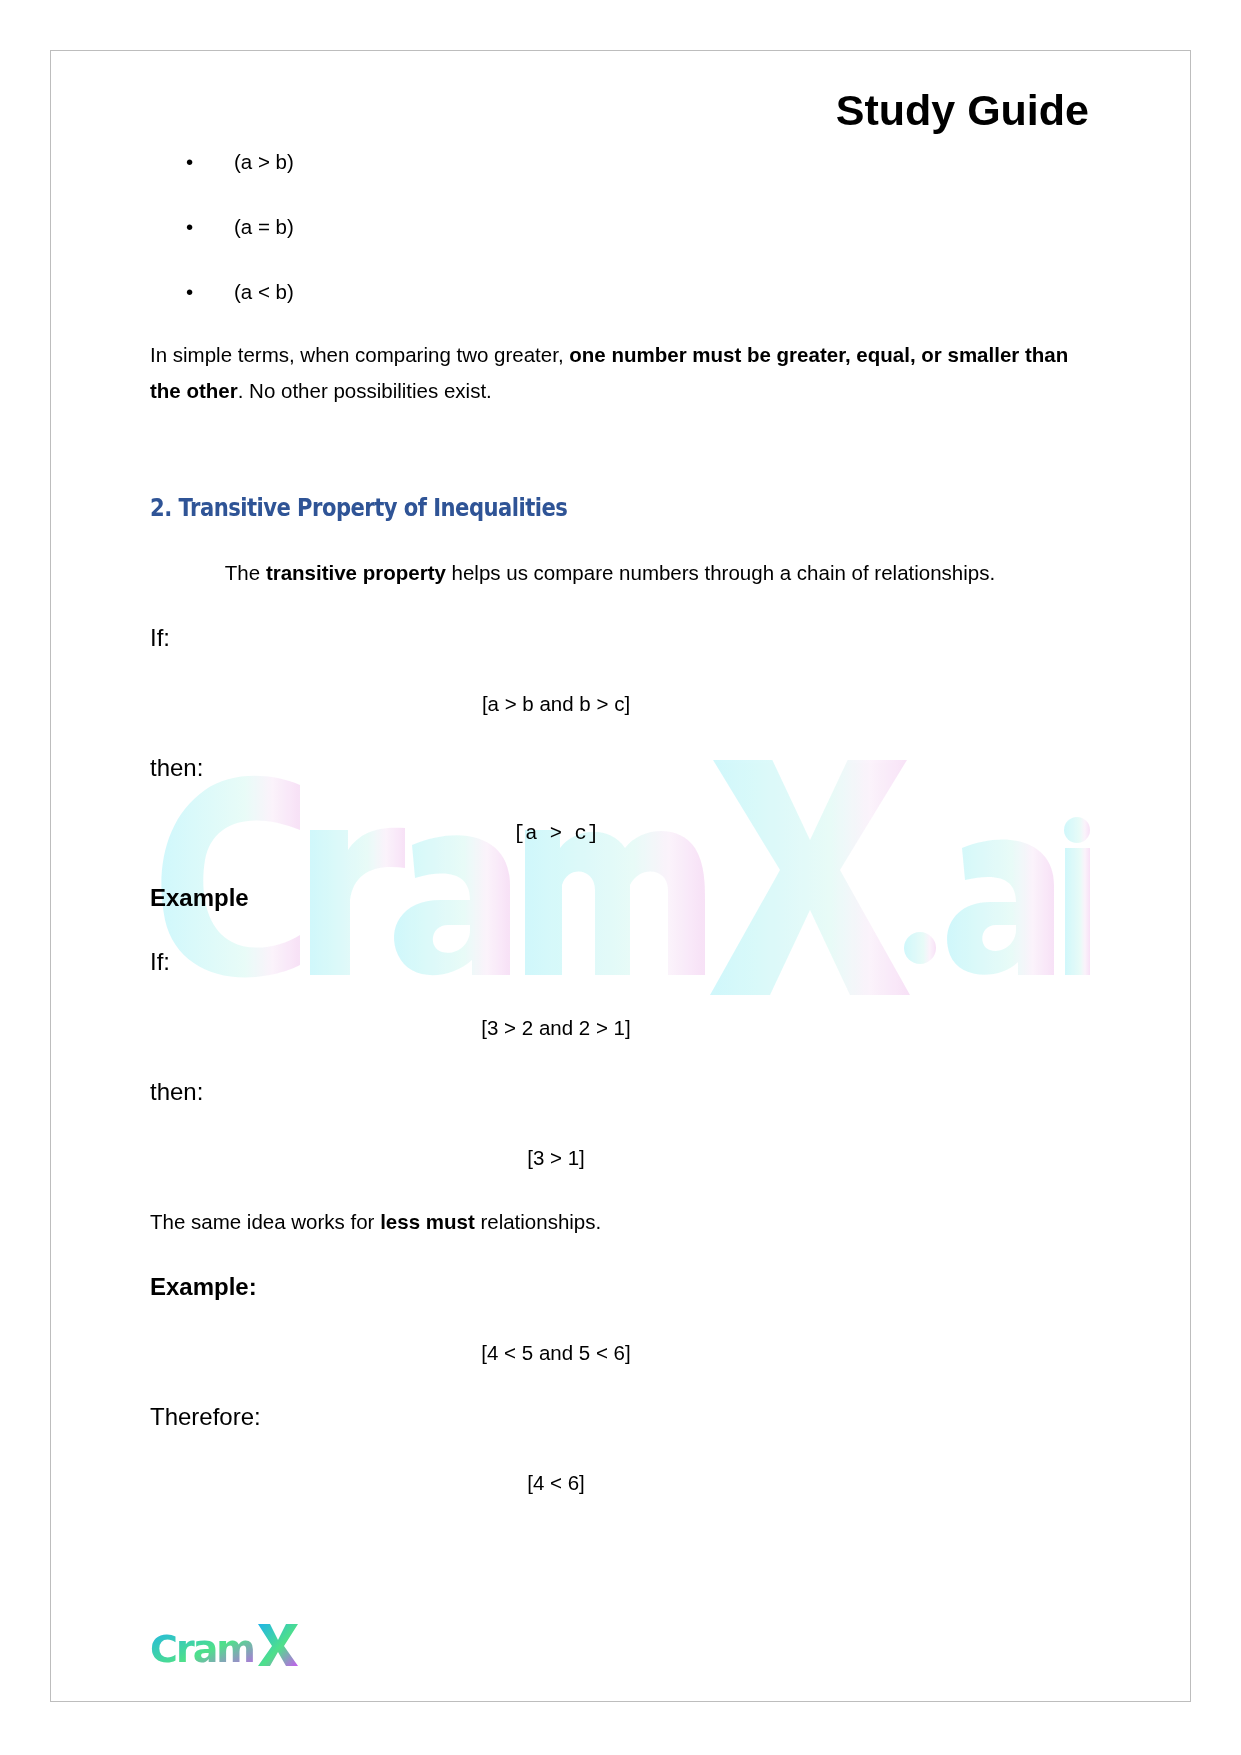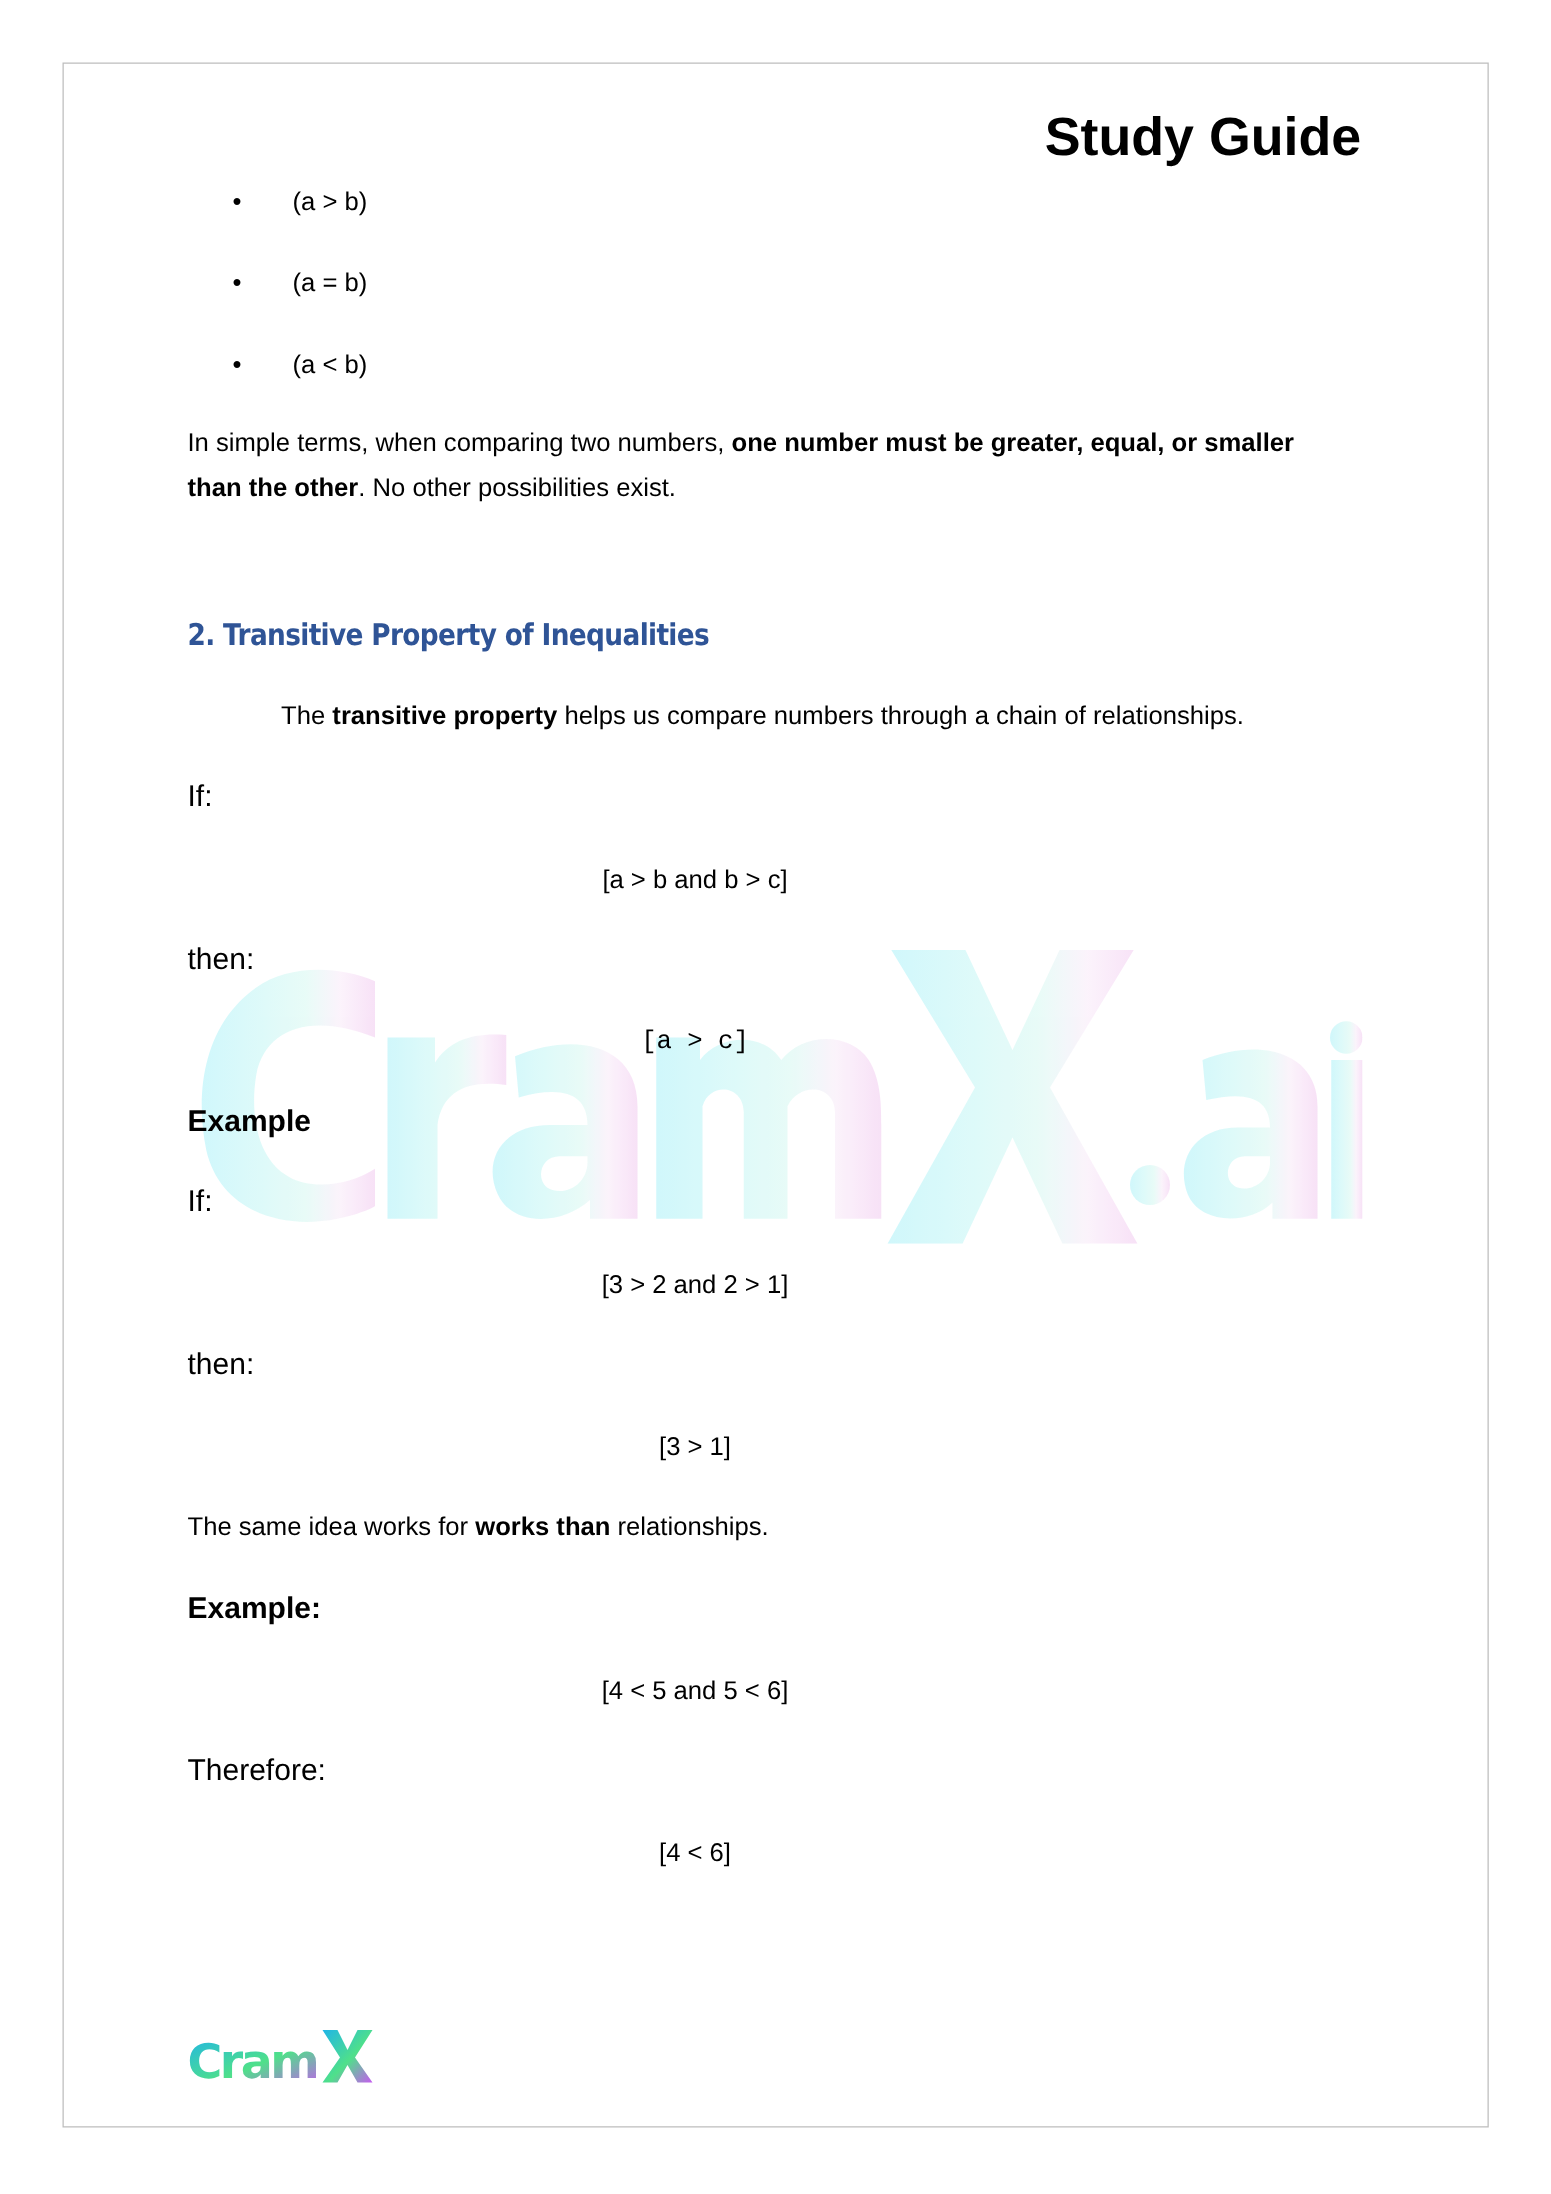--- a/index.html
+++ b/index.html
@@ -58,41 +58,41 @@
 <div class="bullet" style="left:186px; top:215px;">
   <span class="dot">•</span>
   <span class="txt">(a = b)</span>
 </div>
 <div class="bullet" style="left:186px; top:280px;">
   <span class="dot">•</span>
   <span class="txt">(a &lt; b)</span>
 </div>
 
 <div class="para" style="top:337px;">
-  <span>In simple terms, when comparing two numbers, </span><b>one number must be greater, equal, or smaller than the other</b><span>. No other possibilities exist.</span>
+  <span>In simple terms, when comparing two greater, </span><b>one number must be greater, equal, or smaller than the other</b><span>. No other possibilities exist.</span>
 </div>
 
 <div class="heading">2. Transitive Property of Inequalities</div>
 
 <div class="para" style="top:555px;text-align:center;">
   <span>The </span><b>transitive property</b><span> helps us compare numbers through a chain of relationships.</span>
 </div>
 
 <div class="abs" style="left:150px; top:620px;">If:</div>
 <div class="center" style="top:692px;">[a &gt; b and b &gt; c]</div>
 <div class="abs" style="left:150px; top:750px;">then:</div>
 <div class="center" style="top:822px;font-family:Liberation Mono, monospace;">[a &gt; c]</div>
 <div class="abs" style="left:150px; top:880px;"><b>Example</b></div>
 <div class="abs" style="left:150px; top:944px;">If:</div>
 <div class="center" style="top:1016px;">[3 &gt; 2 and 2 &gt; 1]</div>
 <div class="abs" style="left:150px; top:1074px;">then:</div>
 <div class="center" style="top:1146px;">[3 &gt; 1]</div>
 
 <div class="para" style="top:1204px;">
-  <span>The same idea works for </span><b>works than</b><span> relationships.</span>
+  <span>The same idea works for </span><b>less must</b><span> relationships.</span>
 </div>
 
 <div class="abs" style="left:150px; top:1269px;"><b>Example:</b></div>
 <div class="center" style="top:1341px;">[4 &lt; 5 and 5 &lt; 6]</div>
 <div class="abs" style="left:150px; top:1399px;">Therefore:</div>
 <div class="center" style="top:1471px;">[4 &lt; 6]</div>
 
 <svg class="logo" width="150" height="48" viewBox="0 0 150 48" xmlns="http://www.w3.org/2000/svg">
   <defs>
     <linearGradient id="lg" x1="0" y1="0" x2="1" y2="1">

